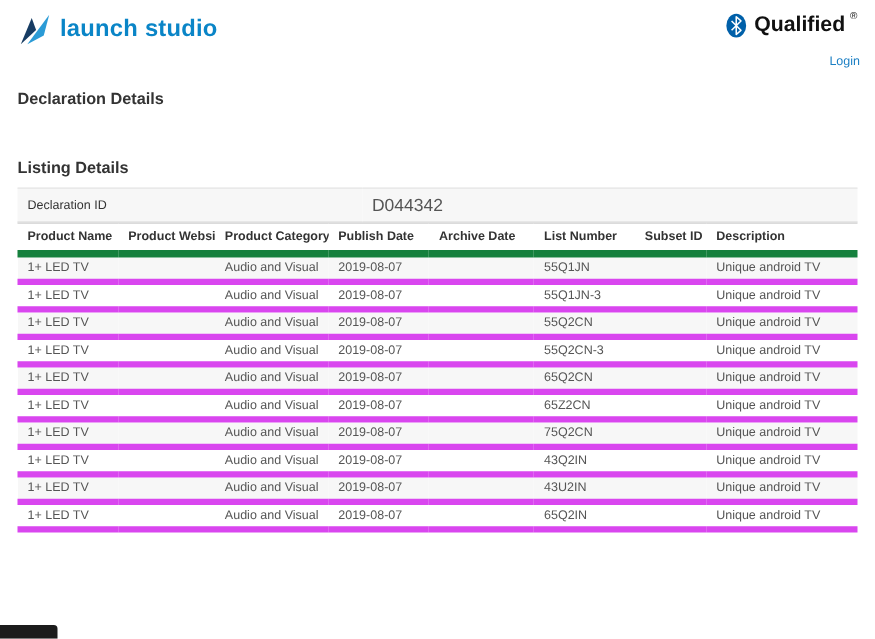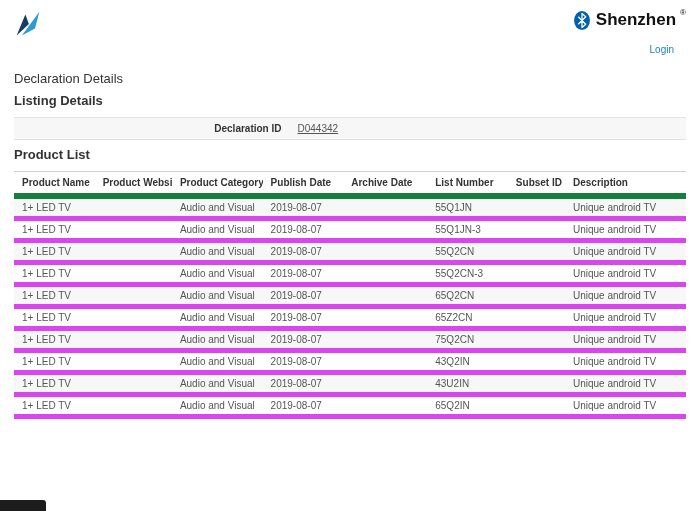--- a/index.html
+++ b/index.html
@@ -47,68 +47,67 @@
   .bt-reg {
     font-size: 8px;
     color: #111;
     vertical-align: top;
     position: relative;
     top: -2px;
   }
 
   .login-row {
     text-align: right;
-    padding: 6px 26px 0 14px;
+    padding: 6px 12px 0 14px;
     font-size: 10px;
   }
   .login-link {
     color: #1b7fc4;
     text-decoration: none;
     cursor: pointer;
   }
 
   .page { padding: 0 14px; }
 
   .page-title {
     font-size: 13px;
-    font-weight: normal;
+    font-weight: bold;
     margin: 16px 0 0 0;
     color: #333;
   }
   .section-title {
     font-size: 13px;
     font-weight: bold;
-    margin: 7px 0 9px 0;
+    margin: 40px 0 9px 0;
     color: #333;
   }
 
   table {
     width: 100%;
     border-collapse: collapse;
     table-layout: fixed;
   }
 
   
   .listing-table { border-top: 1px solid #e2e2e2; }
   .listing-table tr { border-bottom: 1px solid #e2e2e2; }
   .listing-table tr:nth-child(odd) { background: #f7f7f7; }
   .listing-table th {
-    text-align: right;
+    text-align: left;
     font-size: 10px;
-    font-weight: bold;
+    font-weight: normal;
     padding: 5px 8px;
     width: 41%;
     color: #333;
     margin-left: 20px;
   }
   .listing-table td {
-    font-size: 10px;
+    font-size: 14px;
     padding: 5px 8px;
     color: #555;
-    text-decoration: underline;
   }
 
   
   .product-table thead tr {
     border-top: 1px solid #d0d0d0;
     border-bottom: 6px solid #15803d;
   }
   .product-table th {
     text-align: left;
     font-size: 10px;
@@ -150,29 +149,30 @@
 <body>
 
 <div class="header">
   <a class="brand">
     <span style="display:inline-flex;">
       <svg width="28" height="28" viewBox="0 0 32 32">
         <path d="M3 29 L13 5 L17 16 Z" fill="#173c63"></path>
         <path d="M9 29 L29 2 L24 21 Z" fill="#2b9bd6"></path>
       </svg>
     </span>
+    <span class="brand-text">launch studio</span>
   </a>
   <div class="bt-logo">
     <span style="display:inline-flex;">
       <svg width="20" height="21" viewBox="0 0 24 24">
         <ellipse cx="12" cy="12" rx="9.5" ry="11.5" fill="#0060a9"></ellipse>
         <path d="M7.5 16.5 L16.5 7.5 L12 3.5 L12 20.5 L16.5 16.5 L7.5 7.5" stroke="#ffffff" stroke-width="1.5" fill="none" stroke-linejoin="round"></path>
       </svg>
     </span>
-    <span class="bt-word">Shenzhen</span>
+    <span class="bt-word">Qualified</span>
     <span class="bt-reg">®</span>
   </div>
 </div>
 
 <div class="login-row">
   <a class="login-link">Login</a>
 </div>
 
 <div class="page">
 
@@ -181,21 +181,20 @@
   <h2 class="section-title">Listing Details</h2>
   <table class="listing-table">
     <tbody>
         <tr>
           <th>Declaration ID</th>
           <td>D044342</td>
         </tr>
       </tbody>
   </table>
 
-  <h2 class="section-title">Product List</h2>
   <table class="product-table">
     <thead>
       <tr>
           <th>Product Name</th>
           <th>Product Website</th>
           <th>Product Category</th>
           <th>Publish Date</th>
           <th>Archive Date</th>
           <th>List Number</th>
           <th>Subset ID</th>

